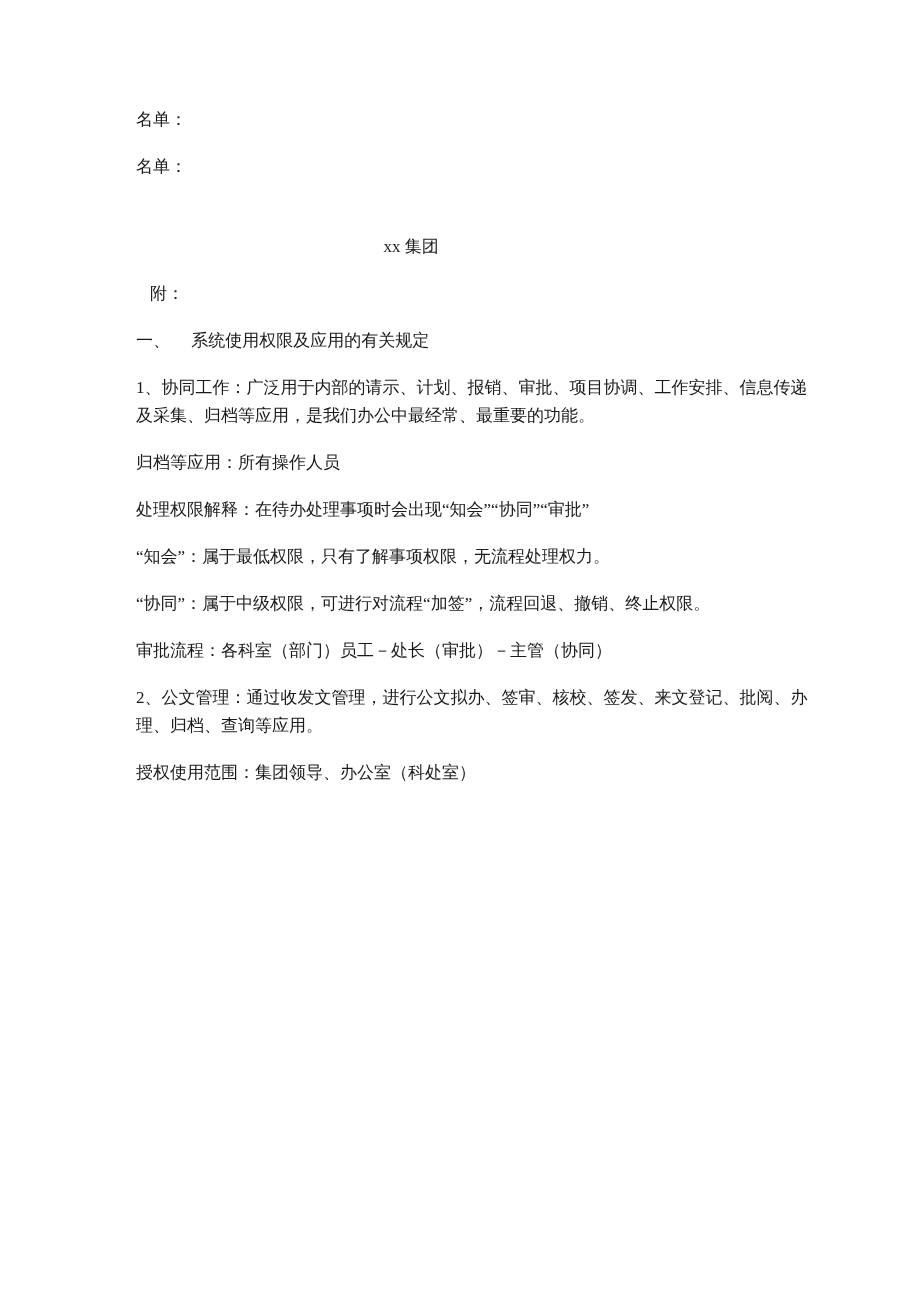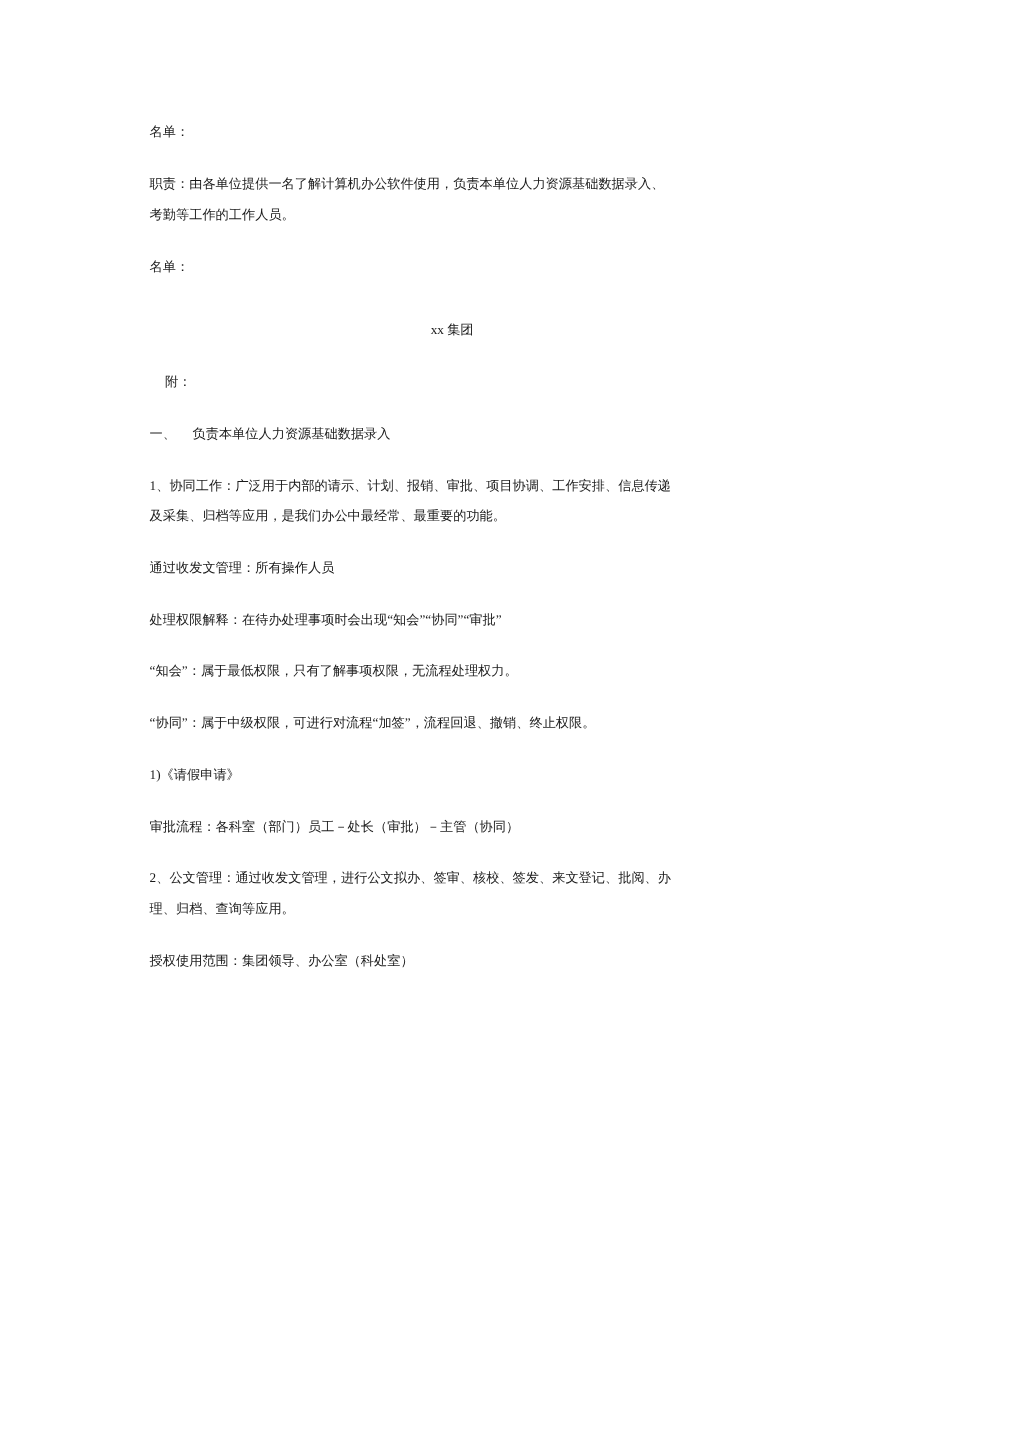--- a/index.html
+++ b/index.html
@@ -16,52 +16,49 @@
   .page {
     box-sizing: border-box;
     width: 920px;
     height: 1302px;
     padding: 106px 56px 0 136px;
     background: #ffffff;
     overflow: hidden;
   }
   p.para {
     margin: 0 0 19px 0;
-    font-size: 12px;
+    font-size: 17px;
     line-height: 28px;
     color: #1a1a1a;
     white-space: pre-wrap;
     font-family: "Liberation Serif", "DejaVu Serif", serif;
   }
   p.center {
     width: 550px;
     text-align: center;
   }
   p.gap-before {
-    margin-top: 30px;
+    margin-top: 52px;
   }
   p.indent {
     padding-left: 14px;
   }
 </style>
 </head>
 <body>
 
 <div class="page">
     <p class="para">名单：</p>
-    <p class="para">职责：由各单位提供一名了解计算机办公软件使用，负责本单位人力资源基础数据录入、
-考勤等工作的工作人员。</p>
     <p class="para">名单：</p>
     <p class="para center gap-before">xx 集团</p>
     <p class="para indent">附：</p>
-    <p class="para">一、     负责本单位人力资源基础数据录入</p>
+    <p class="para">一、     系统使用权限及应用的有关规定</p>
     <p class="para">1、协同工作：广泛用于内部的请示、计划、报销、审批、项目协调、工作安排、信息传递
 及采集、归档等应用，是我们办公中最经常、最重要的功能。</p>
-    <p class="para">通过收发文管理：所有操作人员</p>
+    <p class="para">归档等应用：所有操作人员</p>
     <p class="para">处理权限解释：在待办处理事项时会出现“知会”“协同”“审批”</p>
     <p class="para">“知会”：属于最低权限，只有了解事项权限，无流程处理权力。</p>
     <p class="para">“协同”：属于中级权限，可进行对流程“加签”，流程回退、撤销、终止权限。</p>
-    <p class="para">1)《请假申请》</p>
     <p class="para">审批流程：各科室（部门）员工－处长（审批）－主管（协同）</p>
     <p class="para">2、公文管理：通过收发文管理，进行公文拟办、签审、核校、签发、来文登记、批阅、办
 理、归档、查询等应用。</p>
     <p class="para">授权使用范围：集团领导、办公室（科处室）</p>
   </div>
 
 </body></html>

